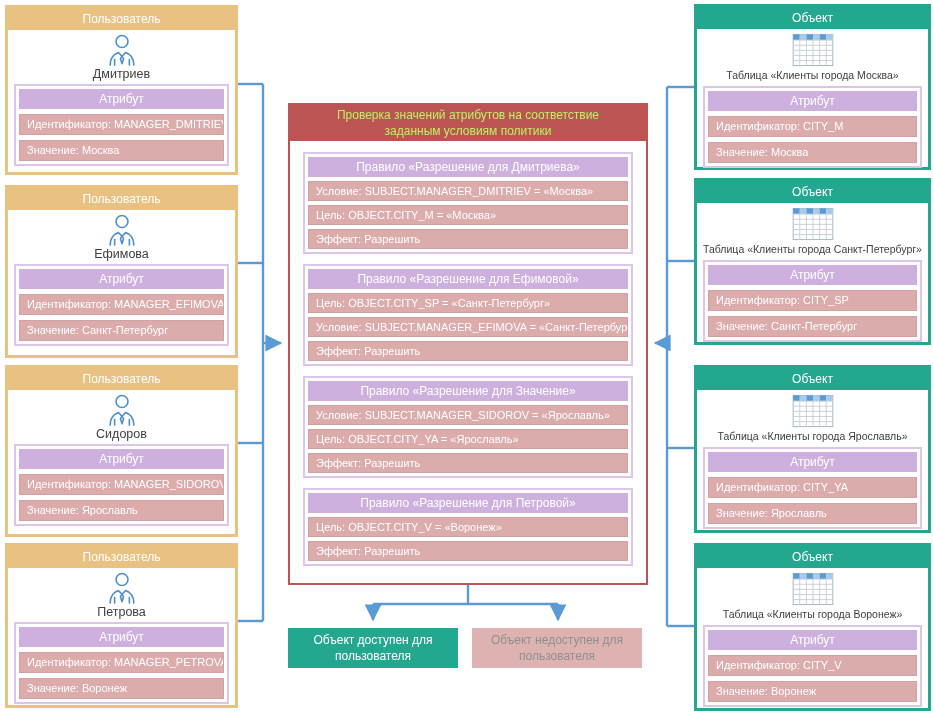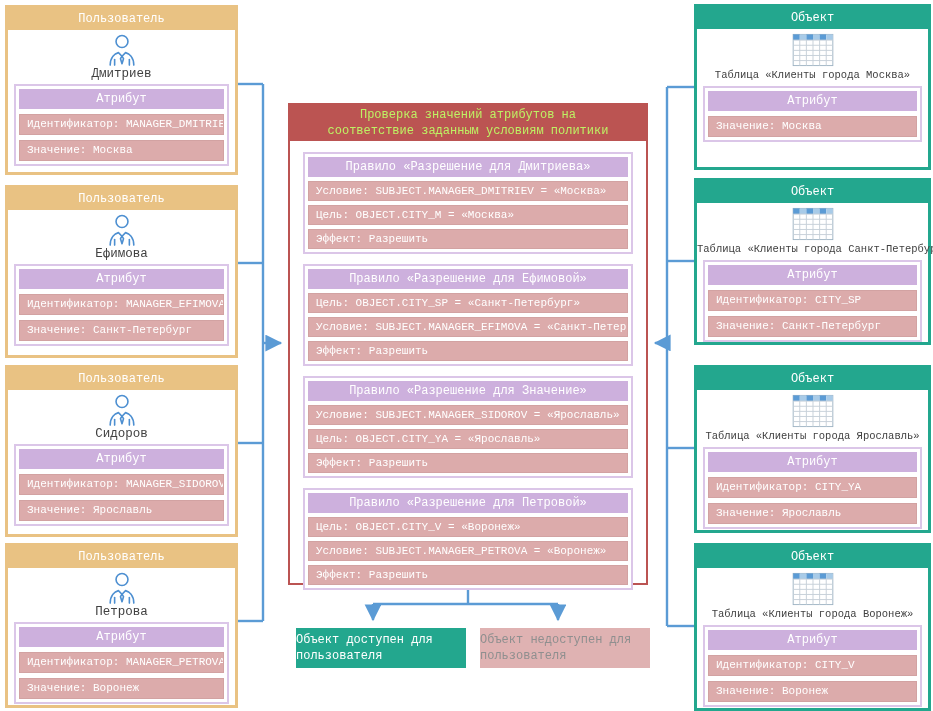--- a/index.html
+++ b/index.html
@@ -1,17 +1,17 @@
 <!DOCTYPE html>
 <html><head>
 <meta charset="utf-8">
 <style>
   html,body{margin:0;padding:0;background:#fff;}
   #canvas{position:relative;width:933px;height:711px;background:#fff;
-          font-family:Liberation Mono, monospace;overflow:hidden;}
+          font-family:Liberation Sans, sans-serif;overflow:hidden;}
   .wires{position:absolute;left:0;top:0;width:933px;height:711px;pointer-events:none;}
 
   
   .block{position:absolute;background:#fff;box-sizing:border-box;}
   .ublock{left:5px;width:233px;border:3px solid #e9c283;}
   .oblock{left:694px;width:237px;border:3px solid #23a78e;}
   .u0{top:5px;height:170px;} .u1{top:185px;height:173px;}
   .u2{top:365px;height:172px;} .u3{top:543px;height:165px;}
   .o0{top:4px;height:166px;} .o1{top:178px;height:167px;}
   .o2{top:365px;height:168px;} .o3{top:543px;height:168px;}
@@ -35,21 +35,21 @@
          display:flex;align-items:center;justify-content:center;text-align:center;padding:2px 26px;}
   .rules{padding:11px 13px 0;}
   .rulebox{border:2px solid #dbc6e8;padding:3px;margin-bottom:10px;background:#fff;box-sizing:border-box;}
   .rulebox:last-child{margin-bottom:0;}
   .rulehead{background:#cdb0dd;color:#fff;font-size:12px;line-height:20px;height:20px;text-align:center;}
   .rulerow{margin-top:4px;background:#dcabab;border:1px solid #d2a2a2;color:#fff;
            font-size:11px;line-height:18px;height:18px;padding:0 7px;white-space:nowrap;overflow:hidden;}
 
   
   .result{position:absolute;top:628px;width:170px;height:40px;display:flex;align-items:center;
-          justify-content:center;font-size:12px;line-height:1.35;box-sizing:border-box;margin-left:8px;}
+          justify-content:center;text-align:center;font-size:12px;line-height:1.35;box-sizing:border-box;}
   .allow{left:288px;background:#23a78e;color:#fff;}
   .deny{left:472px;background:#dfb2b2;color:#8f8f8f;}
 </style>
 </head>
 <body>
 
 <div id="canvas">
 
   <svg class="wires" viewBox="0 0 933 711">
     <defs>
@@ -173,20 +173,21 @@
         <rect x="29" y="1.5" width="7" height="6" fill="#5b9bd5"></rect>
           <rect x="36" y="1.5" width="7" height="6" fill="#a8cbe8"></rect>
         <g stroke="#c6cfd8" stroke-width="1">
           <path d="M8,7.5 V34.5 M15,7.5 V34.5 M22,7.5 V34.5 M29,7.5 V34.5 M36,7.5 V34.5"></path>
           <path d="M1,7.5 H43 M1,13 H43 M1,18.4 H43 M1,23.8 H43 M1,29.2 H43"></path>
         </g>
       </svg>
       <div class="caption">Таблица «Клиенты города Москва»</div>
       <div class="attrbox">
         <div class="attrhead">Атрибут</div>
+        <div class="attrrow">Идентификатор: CITY_M</div>
         <div class="attrrow">Значение: Москва</div>
       </div>
     </div>
   </div>
 
   <div class="block oblock o1">
     <div class="ohead">Объект</div>
     <div class="body">
       <svg class="tableicon" width="44" height="34" viewBox="0 0 44 36">
         <rect x="1" y="1.5" width="42" height="33" fill="#fff" stroke="#9fb4c4"></rect>
@@ -277,21 +278,20 @@
       </div>
       <div class="rulebox">
         <div class="rulehead">Правило «Разрешение для Значение»</div>
         <div class="rulerow">Условие: SUBJECT.MANAGER_SIDOROV = «Ярославль»</div>
         <div class="rulerow">Цель: OBJECT.CITY_YA = «Ярославль»</div>
         <div class="rulerow">Эффект: Разрешить</div>
       </div>
       <div class="rulebox">
         <div class="rulehead">Правило «Разрешение для Петровой»</div>
         <div class="rulerow">Цель: OBJECT.CITY_V = «Воронеж»</div>
-        <div class="rulerow">Условие: SUBJECT.MANAGER_PETROVA = «Воронеж»</div>
         <div class="rulerow">Эффект: Разрешить</div>
       </div>
     </div>
   </div>
 
   <div class="result allow">Объект доступен для пользователя</div>
   <div class="result deny">Объект недоступен для пользователя</div>
 
 </div>
 

